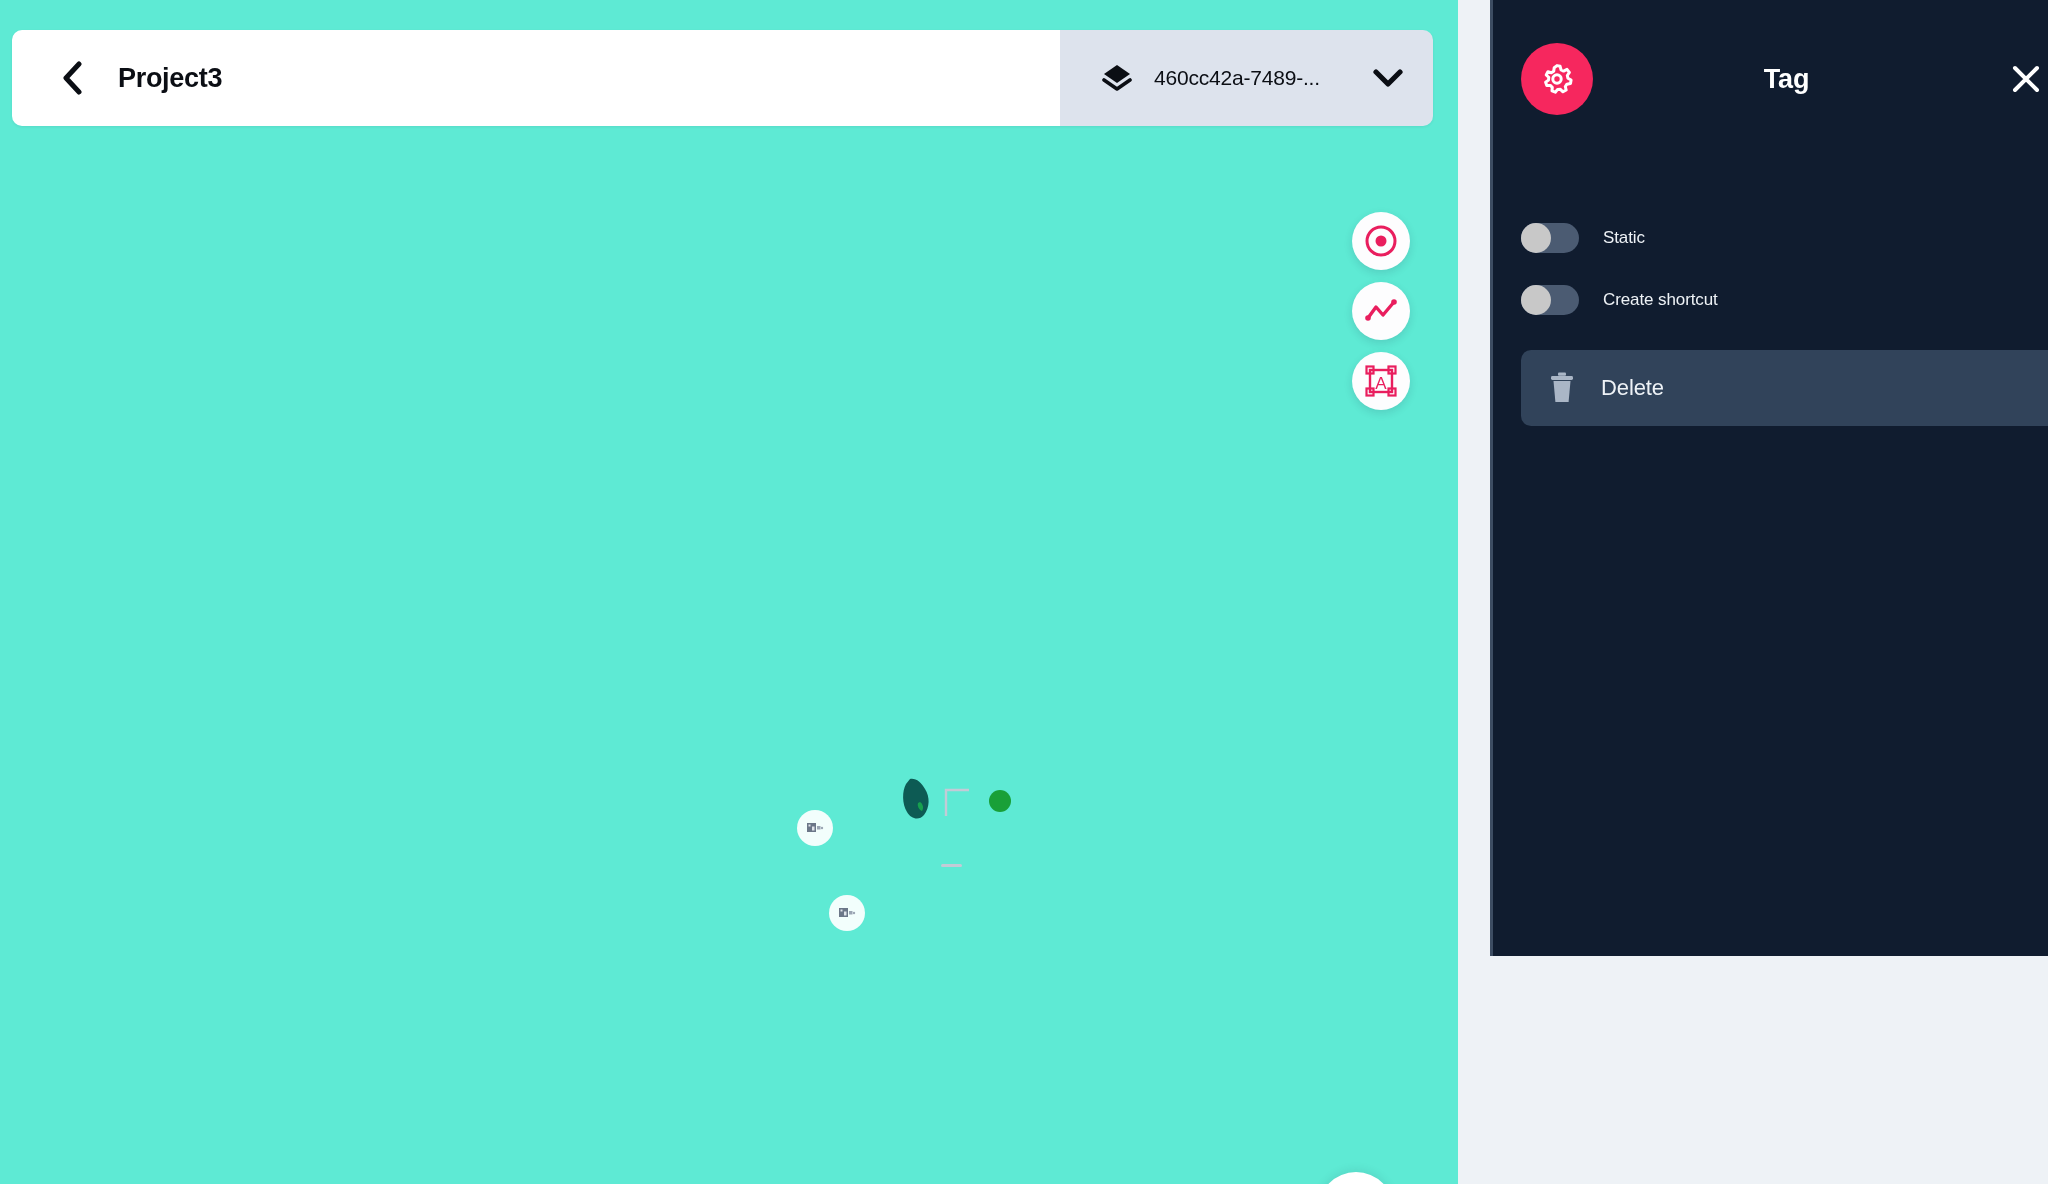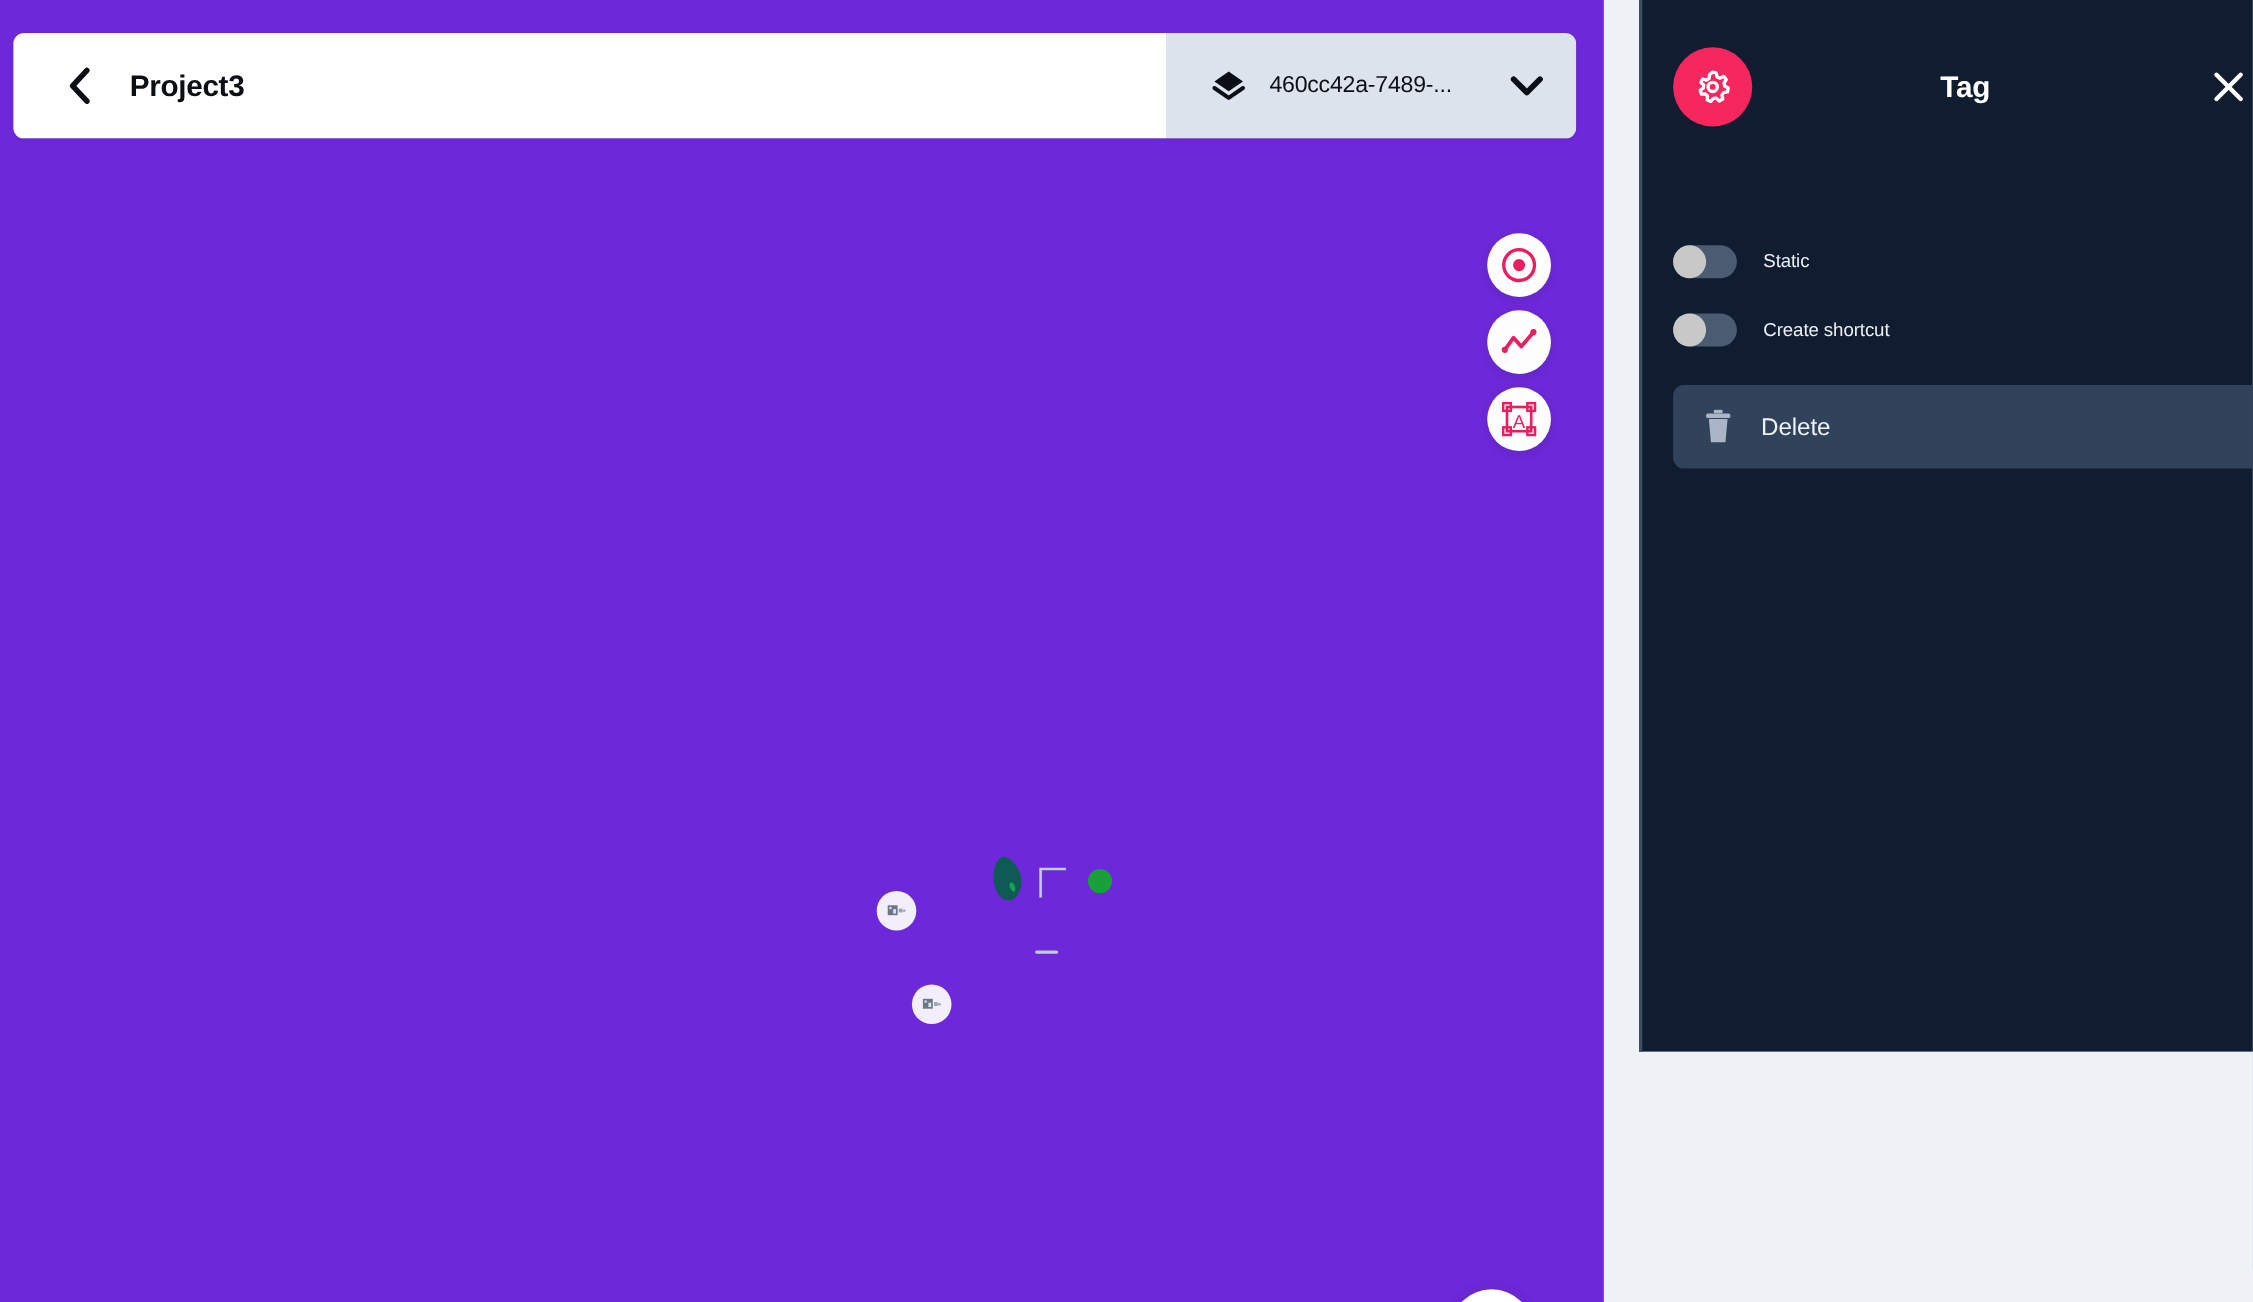--- a/index.html
+++ b/index.html
@@ -17,21 +17,21 @@
     height: 1184px;
     background: #eef2f6;
   }
 
   
   #canvas-area {
     position: absolute;
     left: 0; top: 0;
     width: 1458px;
     height: 1184px;
-    background: #6d28d9;
+    background: #5eead4;
     overflow: hidden;
   }
 
   
   #header-bar {
     position: absolute;
     left: 12px;
     top: 30px;
     width: 1421px;
     height: 96px;

